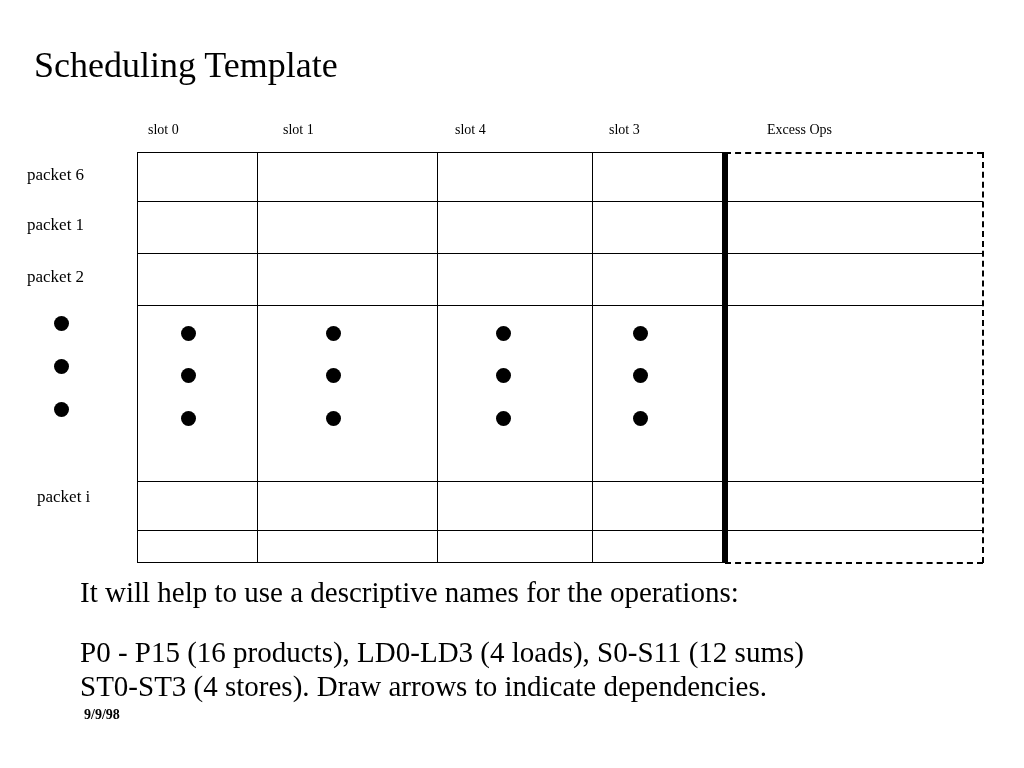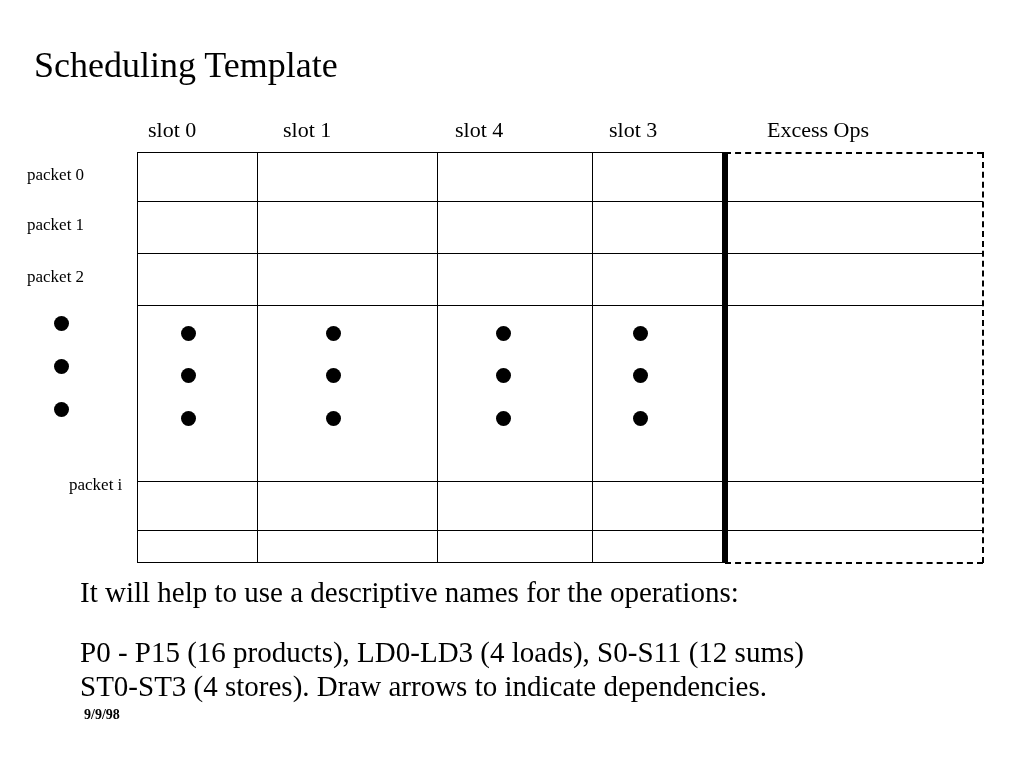--- a/index.html
+++ b/index.html
@@ -24,21 +24,21 @@
     font-size: 36px;
     line-height: 46px;
     font-family: "Liberation Serif", "DejaVu Serif", serif;
     white-space: nowrap;
   }
 
   
   .col-header {
     position: absolute;
     top: 120px;
-    font-size: 22px;
+    font-size: 14px;
     line-height: 20px;
     white-space: nowrap;
   }
 
   
   .row-label {
     position: absolute;
     font-size: 17px;
     line-height: 20px;
     white-space: nowrap;
@@ -107,24 +107,24 @@
 <body>
 
 <div id="slide-title">Scheduling Template</div>
 
 <div class="col-header" style="left:148px;">slot 0</div>
 <div class="col-header" style="left:283px;">slot 1</div>
 <div class="col-header" style="left:455px;">slot 4</div>
 <div class="col-header" style="left:609px;">slot 3</div>
 <div class="col-header" style="left:767px;">Excess  Ops</div>
 
-<div class="row-label" style="left:27px; top:165px;">packet 0</div>
+<div class="row-label" style="left:27px; top:165px;">packet 6</div>
 <div class="row-label" style="left:27px; top:215px;">packet 1</div>
 <div class="row-label" style="left:27px; top:267px;">packet 2</div>
-<div class="row-label" style="left:37px; top:475px;margin-left:32px;">packet i</div>
+<div class="row-label" style="left:37px; top:487px;">packet i</div>
 
 <div id="grid">
 
   <div class="hline dashed-part" style="top:0px; left:588px; width:258px;"></div>
   <div class="hline" style="top:0px; left:0px; width:590px;"></div>
 
   <div class="hline" style="top:49px; left:0px; width:846px;"></div>
   <div class="hline" style="top:101px; left:0px; width:846px;"></div>
   <div class="hline" style="top:153px; left:0px; width:846px;"></div>
   <div class="hline" style="top:329px; left:0px; width:846px;"></div>

